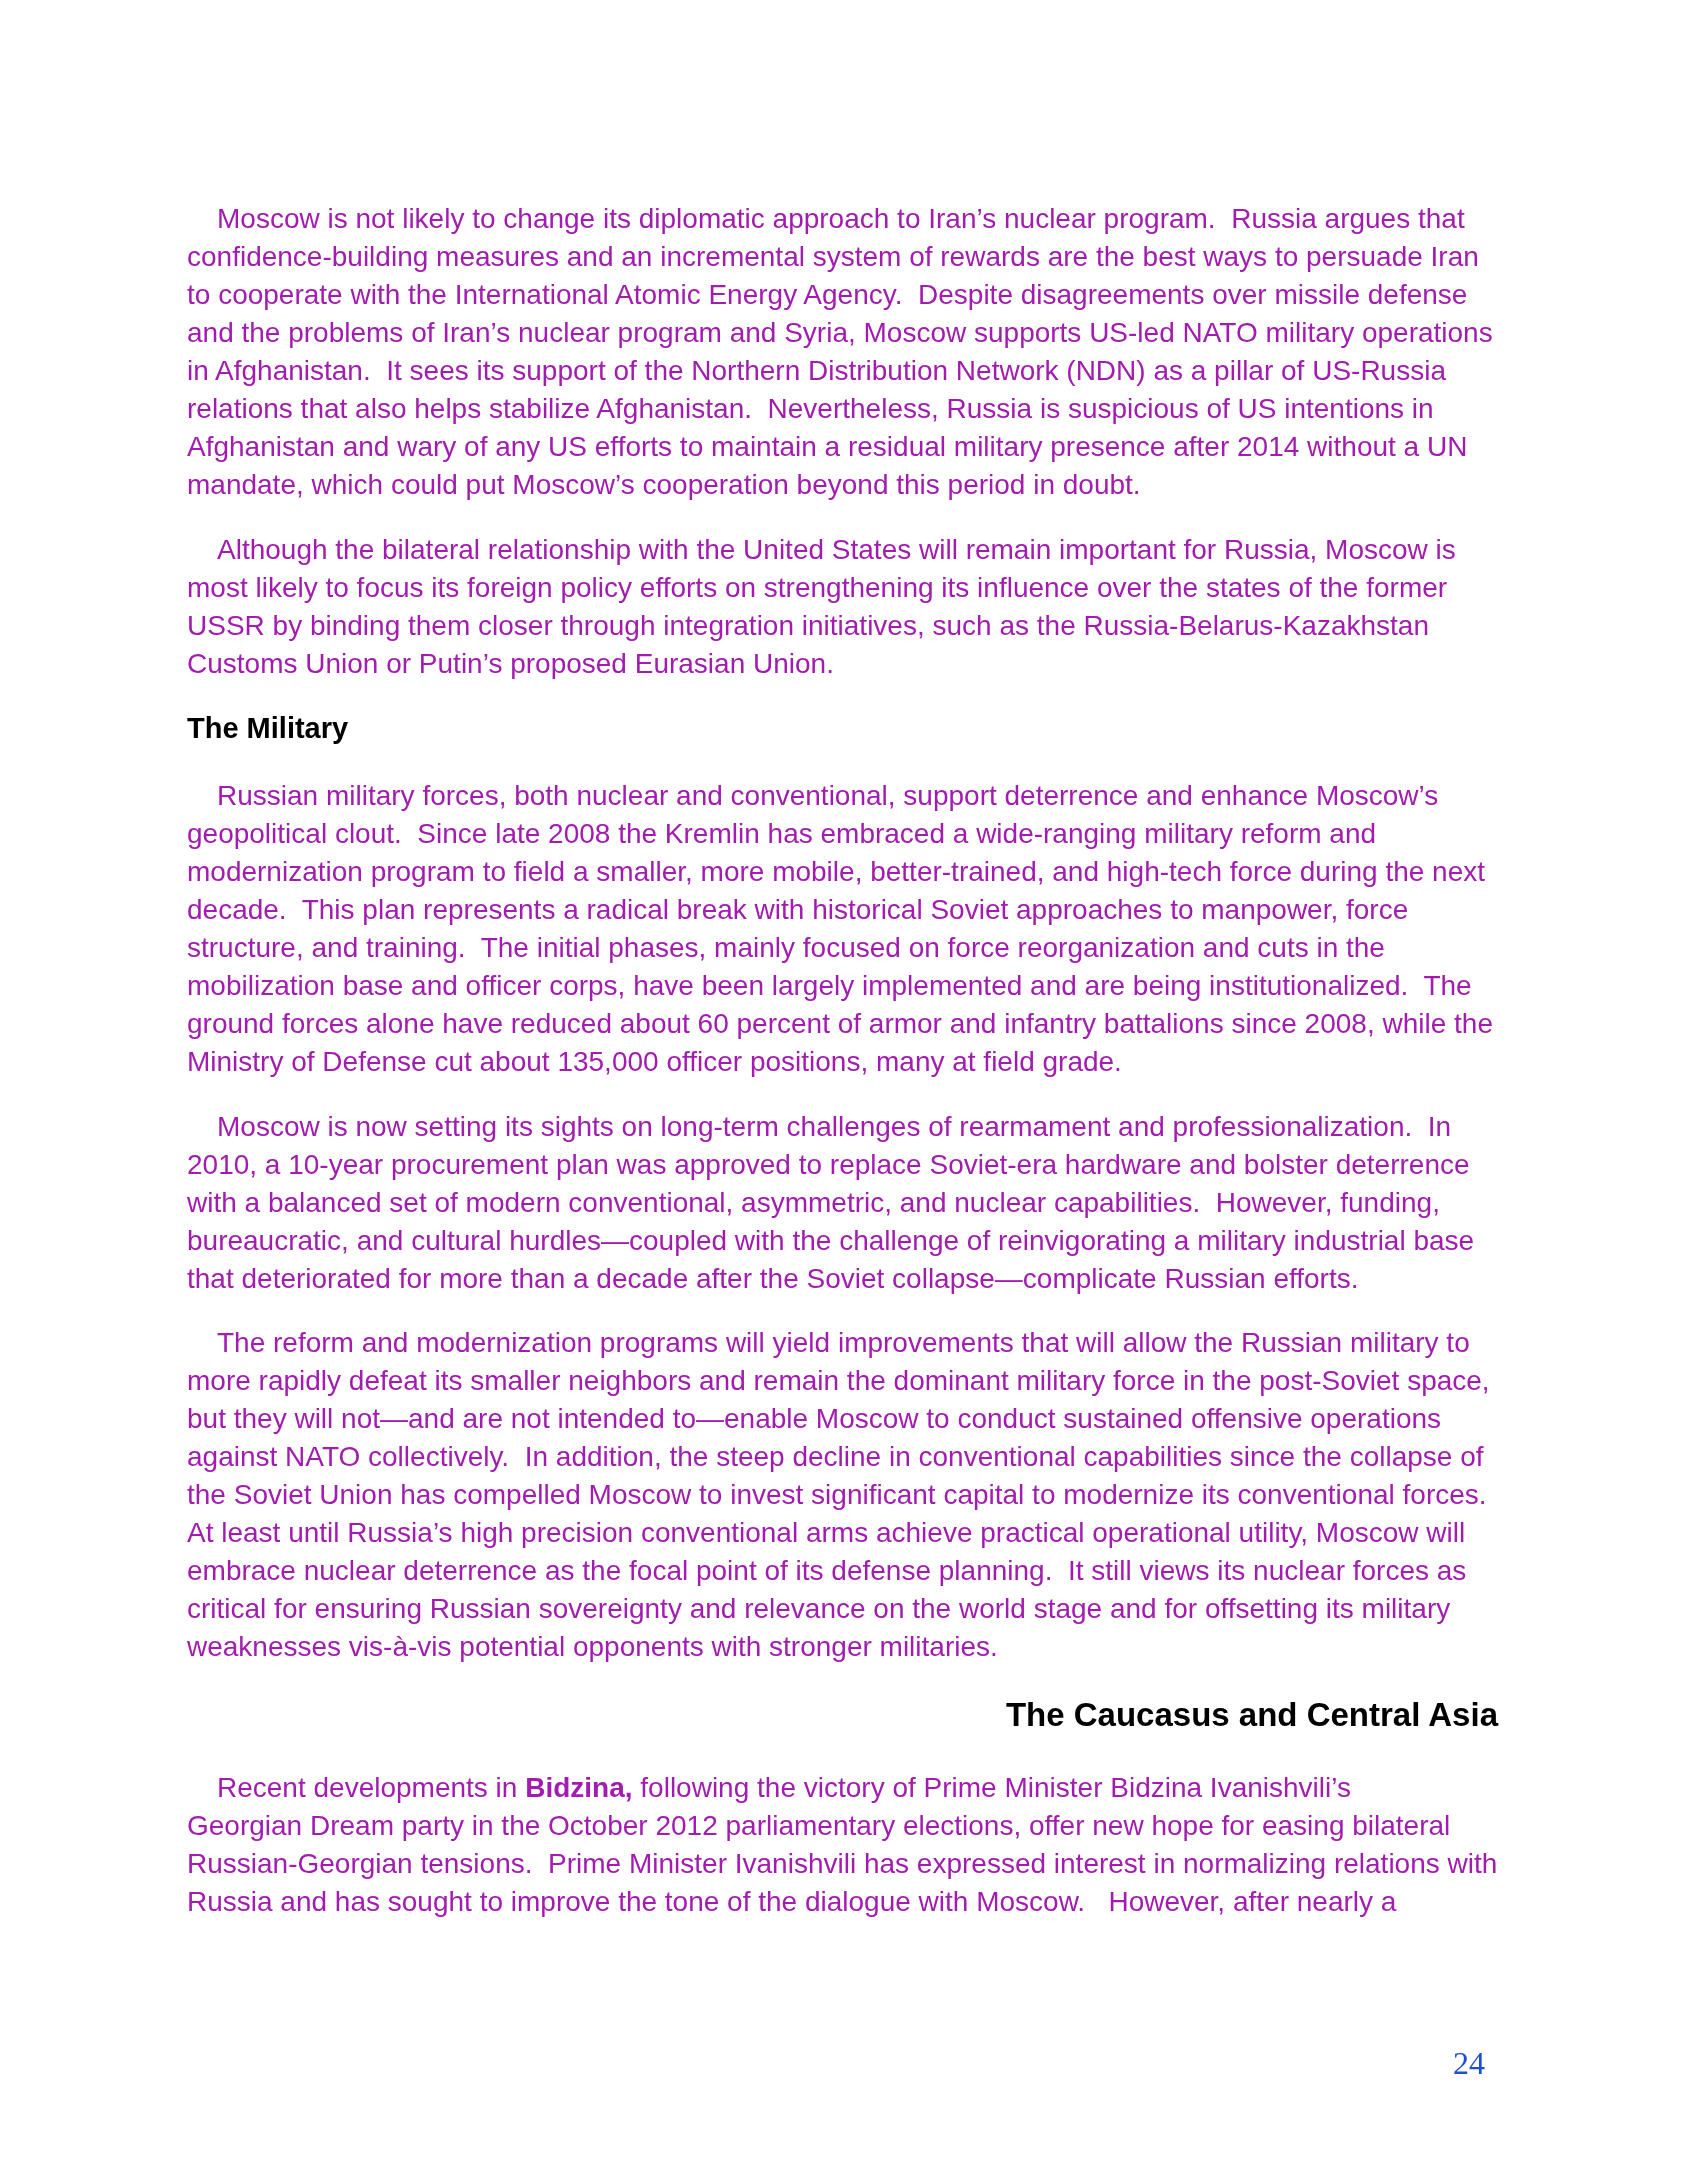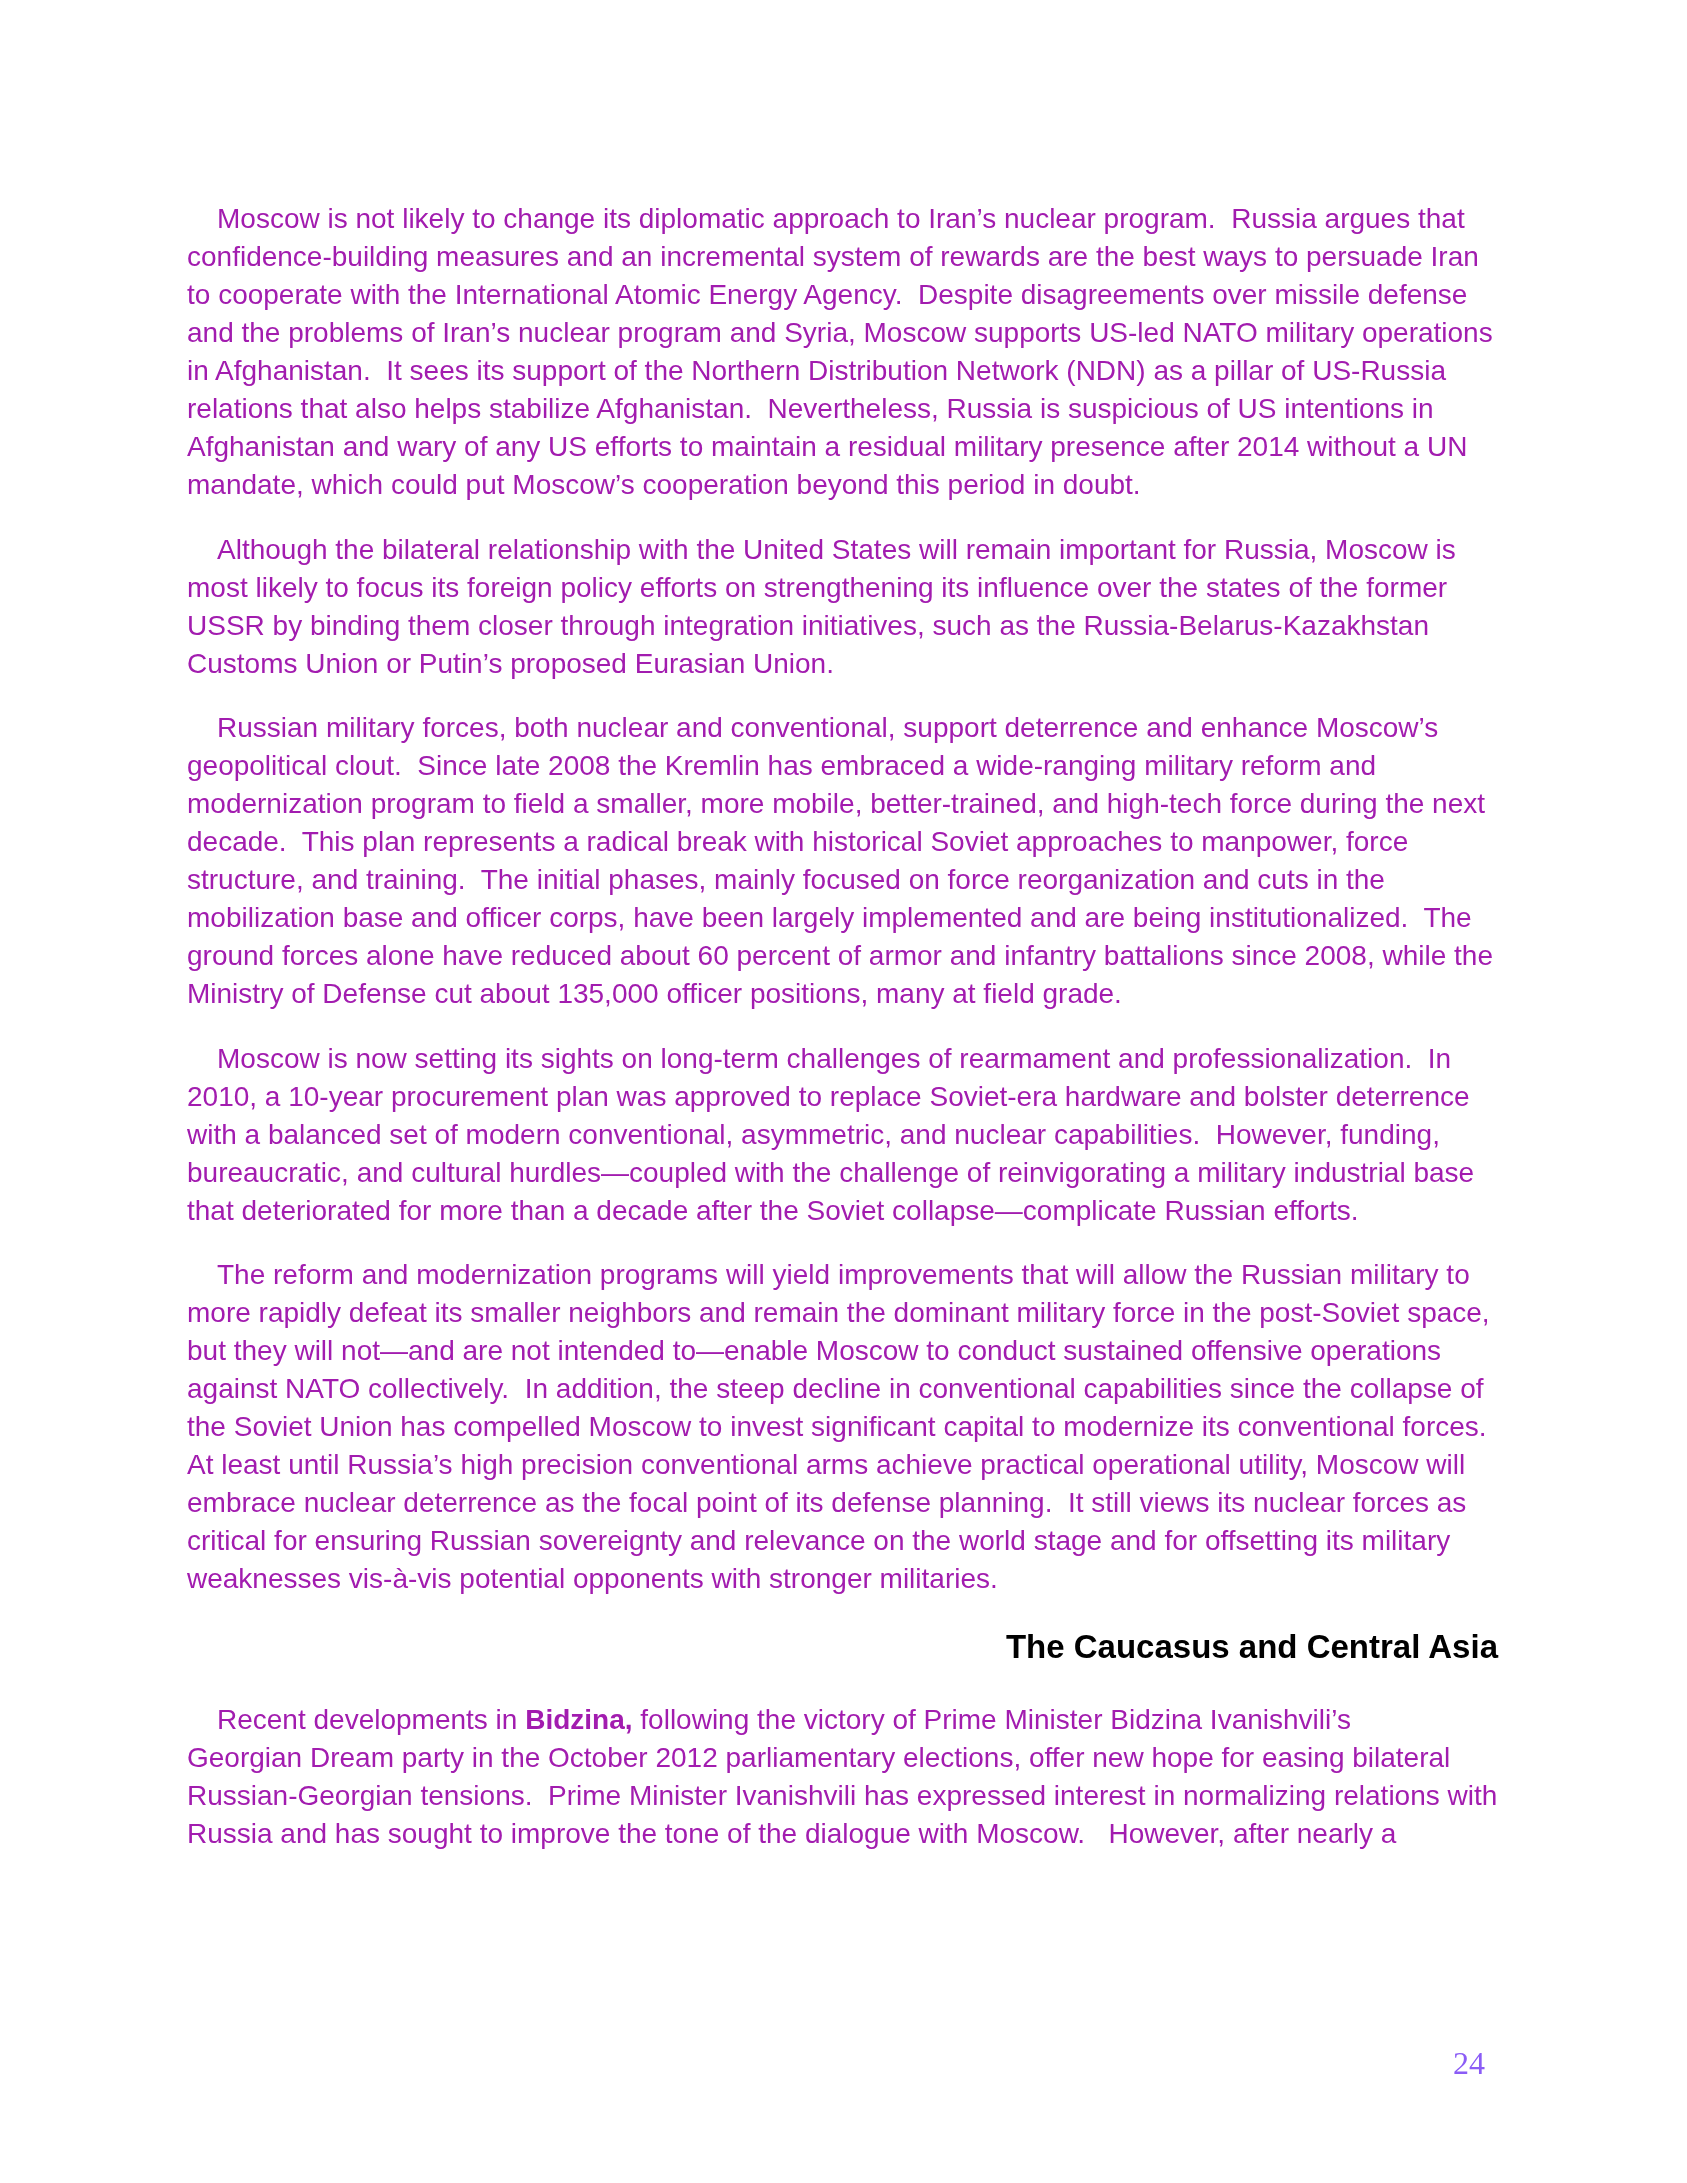--- a/index.html
+++ b/index.html
@@ -48,21 +48,21 @@
   }
   .para-georgia { text-indent: 0; }
   .para-georgia .indent-lead { padding-left: 30px; text-align: center; }
   .page-number {
     position: absolute;
     left: 1453px;
     top: 2044px;
     font-family: "Liberation Serif", serif;
     font-size: 32px;
     line-height: 38px;
-    color: #8b5cf6;
+    color: #1d4ed8;
   }
 </style>
 </head>
 <body>
 
 <div class="sheet">
   <main class="text-block">
 
     <p class="para">Moscow is not likely to change its diplomatic approach to Iran’s nuclear program.  Russia argues that
 confidence-building measures and an incremental system of rewards are the best ways to persuade Iran
@@ -71,20 +71,21 @@
 in Afghanistan.  It sees its support of the Northern Distribution Network (NDN) as a pillar of US-Russia
 relations that also helps stabilize Afghanistan.  Nevertheless, Russia is suspicious of US intentions in
 Afghanistan and wary of any US efforts to maintain a residual military presence after 2014 without a UN
 mandate, which could put Moscow’s cooperation beyond this period in doubt.</p>
 
     <p class="para">Although the bilateral relationship with the United States will remain important for Russia, Moscow is
 most likely to focus its foreign policy efforts on strengthening its influence over the states of the former
 USSR by binding them closer through integration initiatives, such as the Russia-Belarus-Kazakhstan
 Customs Union or Putin’s proposed Eurasian Union.</p>
 
+    <h2 class="heading-left">The Military</h2>
 
     <p class="para">Russian military forces, both nuclear and conventional, support deterrence and enhance Moscow’s
 geopolitical clout.  Since late 2008 the Kremlin has embraced a wide-ranging military reform and
 modernization program to field a smaller, more mobile, better-trained, and high-tech force during the next
 decade.  This plan represents a radical break with historical Soviet approaches to manpower, force
 structure, and training.  The initial phases, mainly focused on force reorganization and cuts in the
 mobilization base and officer corps, have been largely implemented and are being institutionalized.  The
 ground forces alone have reduced about 60 percent of armor and infantry battalions since 2008, while the
 Ministry of Defense cut about 135,000 officer positions, many at field grade.</p>
 

